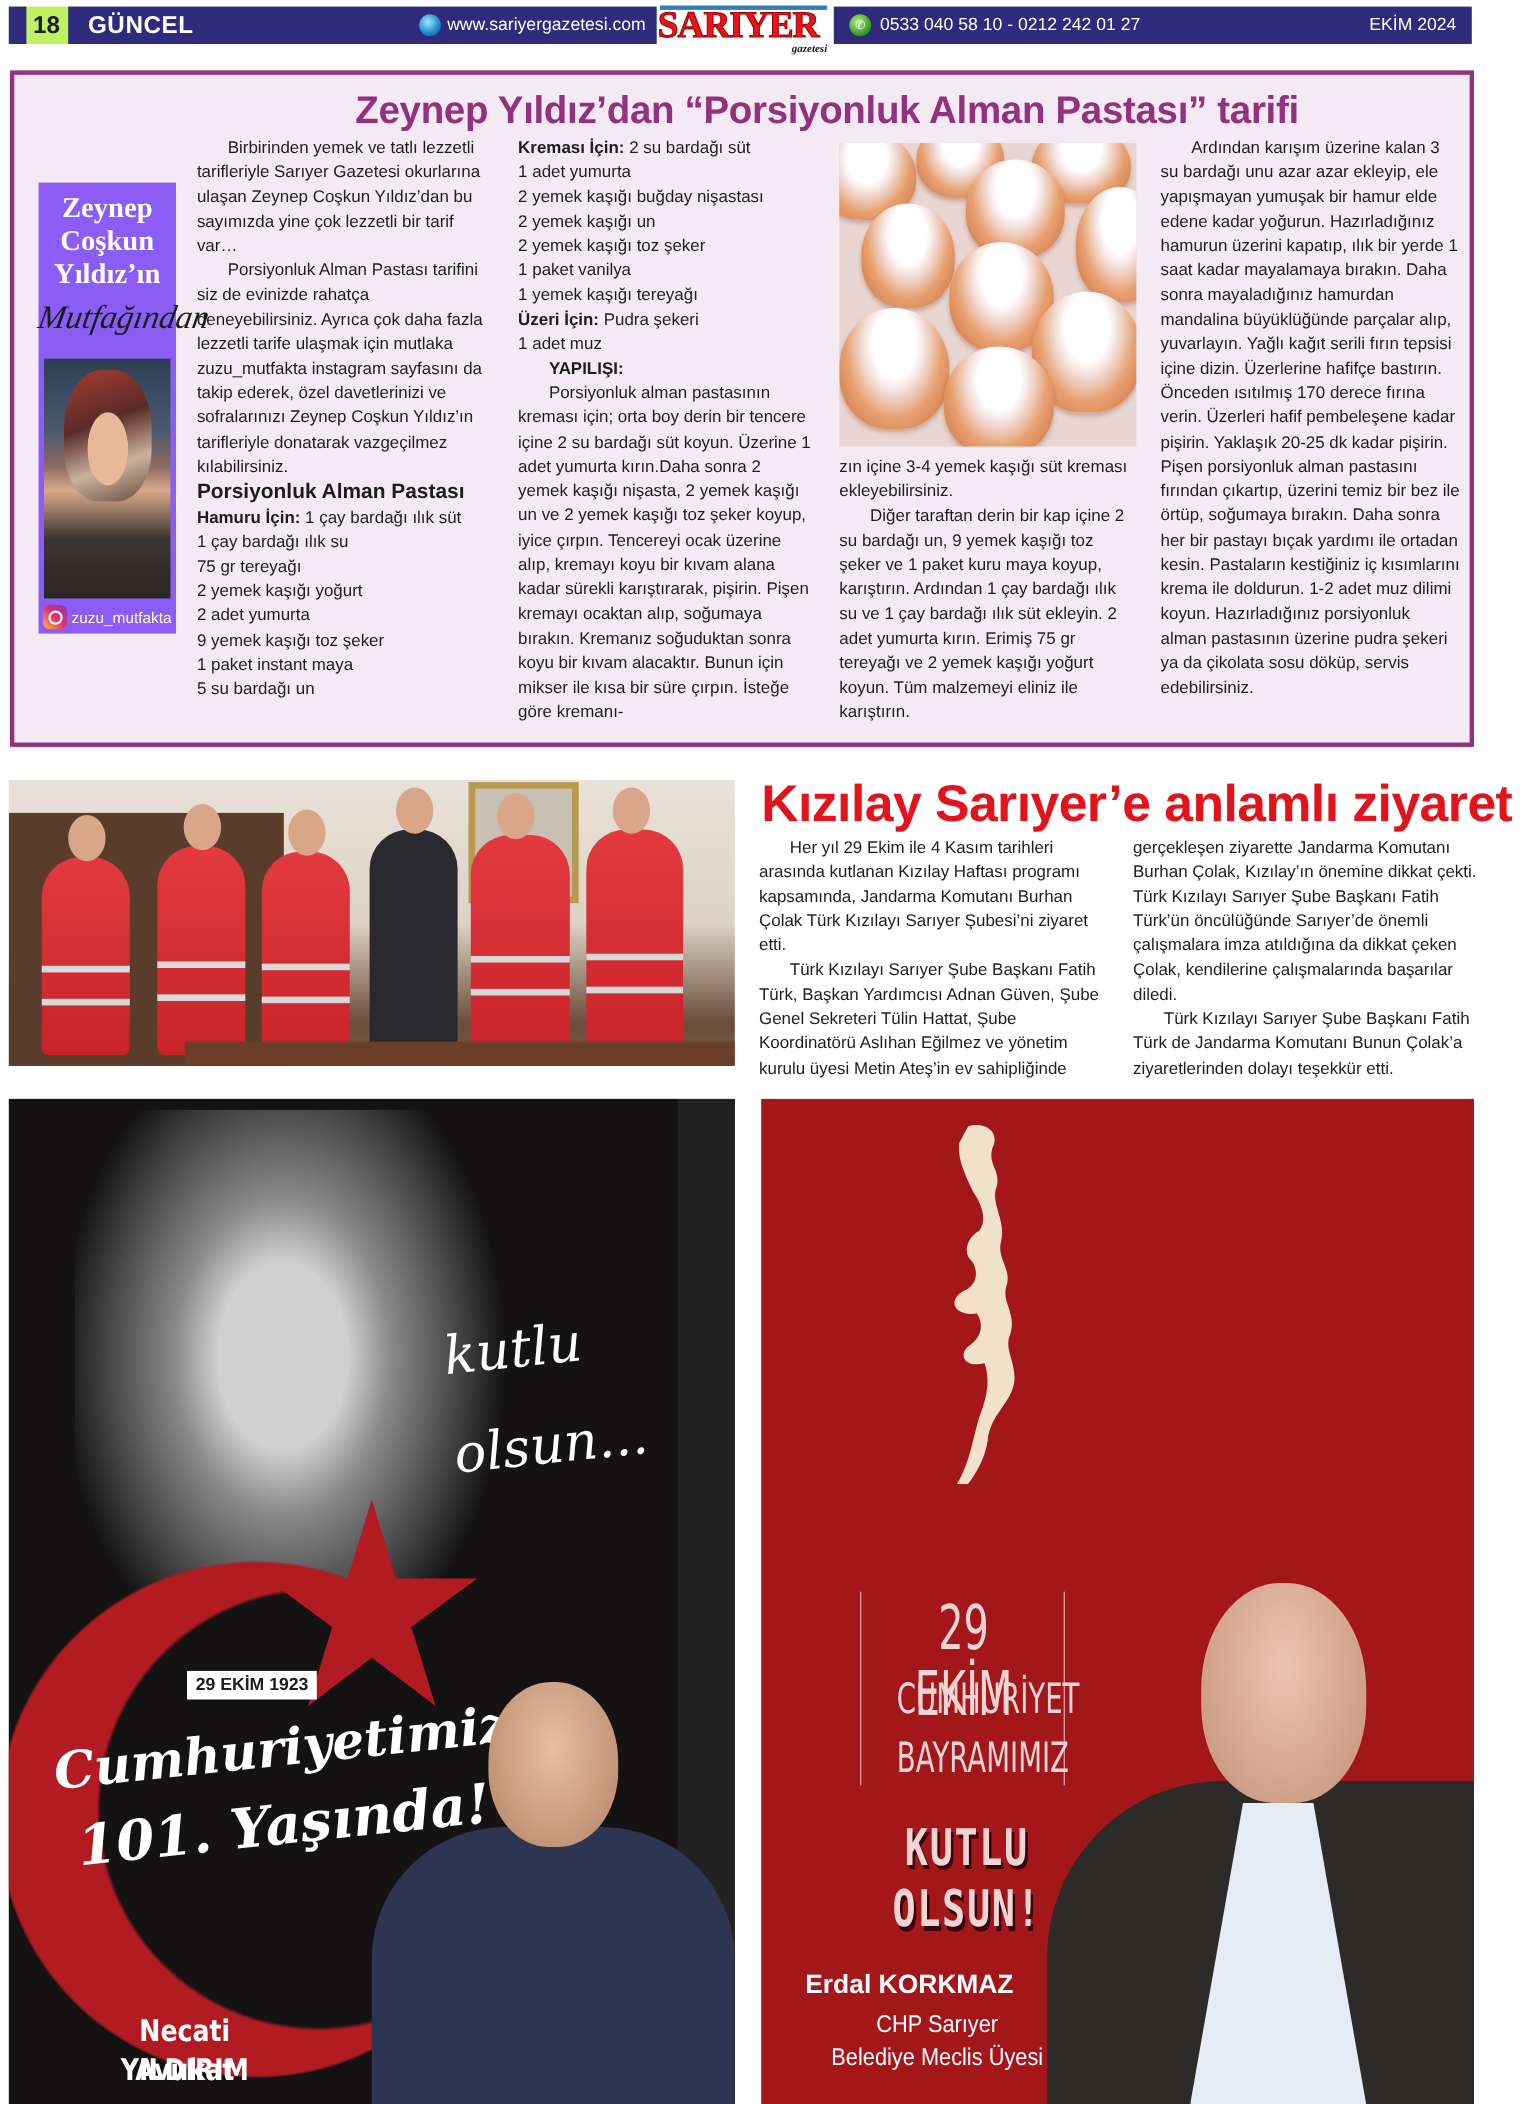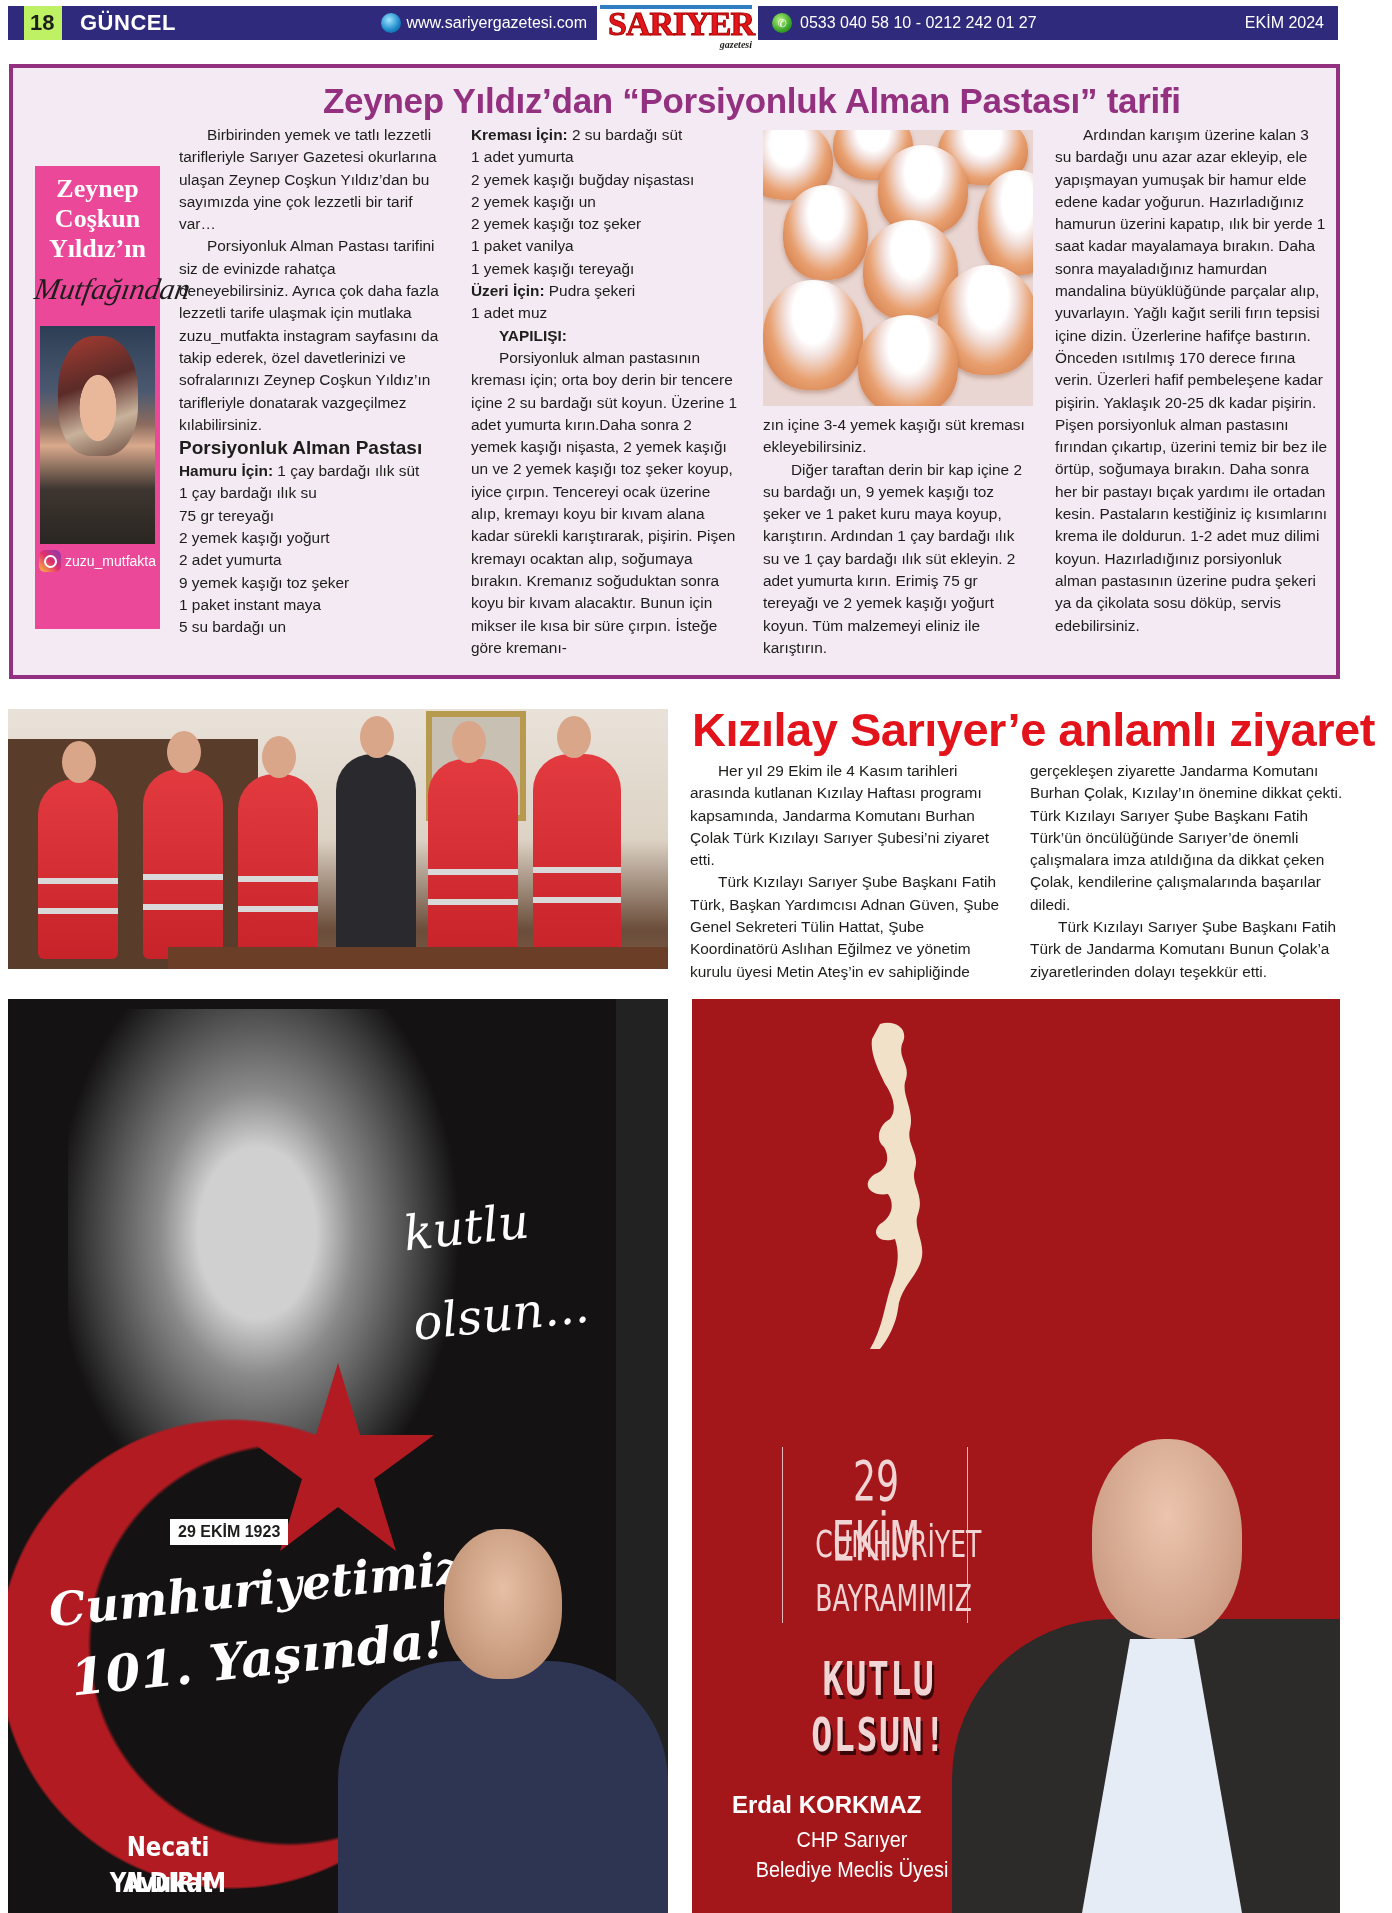--- a/index.html
+++ b/index.html
@@ -8,31 +8,31 @@
 
   
   .hdr { position: absolute; top: 3px; left: 0; width: 1392px; height: 36px; }
   .pg-num { position: absolute; left: 8px; top: 3px; width: 69px; height: 34px; background: #bef264; border-left: 16px solid #2f2a7c; color: #1d1d1b; font-weight: bold; font-size: 22px; line-height: 34px; padding-left: 6px; }
   .bar-left { position: absolute; left: 62px; top: 3px; width: 535px; height: 34px; background: #2f2a7c; }
   .section-title { position: absolute; left: 18px; top: 0; color: #fff; font-weight: bold; font-size: 22px; line-height: 34px; letter-spacing: 0.5px; }
   .web { position: absolute; right: 10px; top: 0; color: #fff; font-size: 16px; line-height: 34px; display: flex; align-items: center; gap: 6px; }
   .globe { width: 20px; height: 20px; border-radius: 50%; background: radial-gradient(circle at 40% 35%, #9fe6ff, #1a86c8 60%, #0c4f80); display: inline-block; }
   .logo { position: absolute; left: 598px; top: 0; width: 156px; height: 46px; }
   .logo-top { position: absolute; left: 2px; top: 2px; width: 152px; height: 4px; background: #2f7fc2; }
-  .logo-text { position: absolute; left: 0; top: 4px; width: 156px; text-align: left; color: #e2161b; font-family: "Liberation Serif", serif; font-weight: bold; font-size: 34px; line-height: 34px; letter-spacing: -1px; padding-left: 10px; -webkit-text-stroke: 1px #a00; }
+  .logo-text { position: absolute; left: 0; top: 4px; width: 156px; text-align: left; color: #e2161b; font-family: "Liberation Serif", serif; font-weight: bold; font-size: 34px; line-height: 34px; letter-spacing: -1px; -webkit-text-stroke: 1px #a00; }
   .logo-sub { position: absolute; right: 2px; top: 36px; font-family: "Liberation Serif", serif; font-style: italic; font-weight: bold; font-size: 10px; color: #1d1d1b; }
   .bar-right { position: absolute; left: 758px; top: 3px; width: 580px; height: 34px; background: #2f2a7c; }
   .phone { position: absolute; left: 14px; top: 0; color: #fff; font-size: 16px; line-height: 34px; display: flex; align-items: center; gap: 8px; }
   .wa { width: 20px; height: 20px; border-radius: 50%; background: radial-gradient(circle at 40% 35%, #b6f27a, #3aa52a 60%, #1d6d14); display: inline-flex; align-items: center; justify-content: center; color: #fff; font-size: 11px; }
   .date { position: absolute; right: 14px; top: 0; color: #fff; font-size: 16px; line-height: 34px; margin-left: 23px; }
 
   
   .recipe { position: absolute; left: 9px; top: 64px; width: 1331px; height: 615px; background: #f4eaf4; border: 4px solid #93307f; }
   .recipe-title { position: absolute; left: 310px; top: 12px; color: #93307f; font-weight: bold; font-size: 35px; line-height: 42px; white-space: nowrap; letter-spacing: -0.3px; }
-  .side-card { position: absolute; left: 22px; top: 98px; width: 125px; height: 463px; background: #ec4899; }
+  .side-card { position: absolute; left: 22px; top: 98px; width: 125px; height: 410px; background: #8b5cf6; }
   .side-name { position: absolute; left: 0; top: 8px; width: 125px; text-align: center; color: #fff; font-family: "Liberation Serif", serif; font-weight: bold; font-size: 26px; line-height: 30px; }
   .side-script { position: absolute; left: 0; top: 106px; width: 125px; text-align: center; color: #1d1d1b; font-family: "Liberation Serif", serif; font-style: italic; font-size: 30px; line-height: 34px; transform: skewX(-10deg); }
   .side-photo { position: absolute; left: 5px; top: 160px; width: 115px; height: 218px; background: linear-gradient(180deg, #2c3e55 0%, #4b5970 30%, #8b6b5e 45%, #d9a98c 55%, #3d3530 75%, #2a2622 100%); overflow: hidden; }
   .scarf { position: absolute; left: 18px; top: 10px; width: 80px; height: 120px; border-radius: 45% 45% 40% 40%; background: radial-gradient(ellipse at 50% 60%, #e9b79a 0 32%, transparent 33%), linear-gradient(160deg, #a83c32, #5a2b28 40%, #c9b29b 70%, #6a4a3e); }
   .side-insta { position: absolute; left: 4px; top: 384px; height: 22px; display: flex; align-items: center; gap: 4px; color: #fff; font-size: 14px; }
   .ig { width: 22px; height: 22px; border-radius: 6px; background: linear-gradient(45deg, #f9c33a, #e1306c 50%, #833ab4); display: inline-flex; align-items: center; justify-content: center; }
   .ig::after { content: ""; width: 9px; height: 9px; border: 2px solid #fff; border-radius: 50%; }
 
   .col { position: absolute; font-size: 15.4px; line-height: 22.3px; color: #1d1d1b; }
   .col p { margin: 0; }

